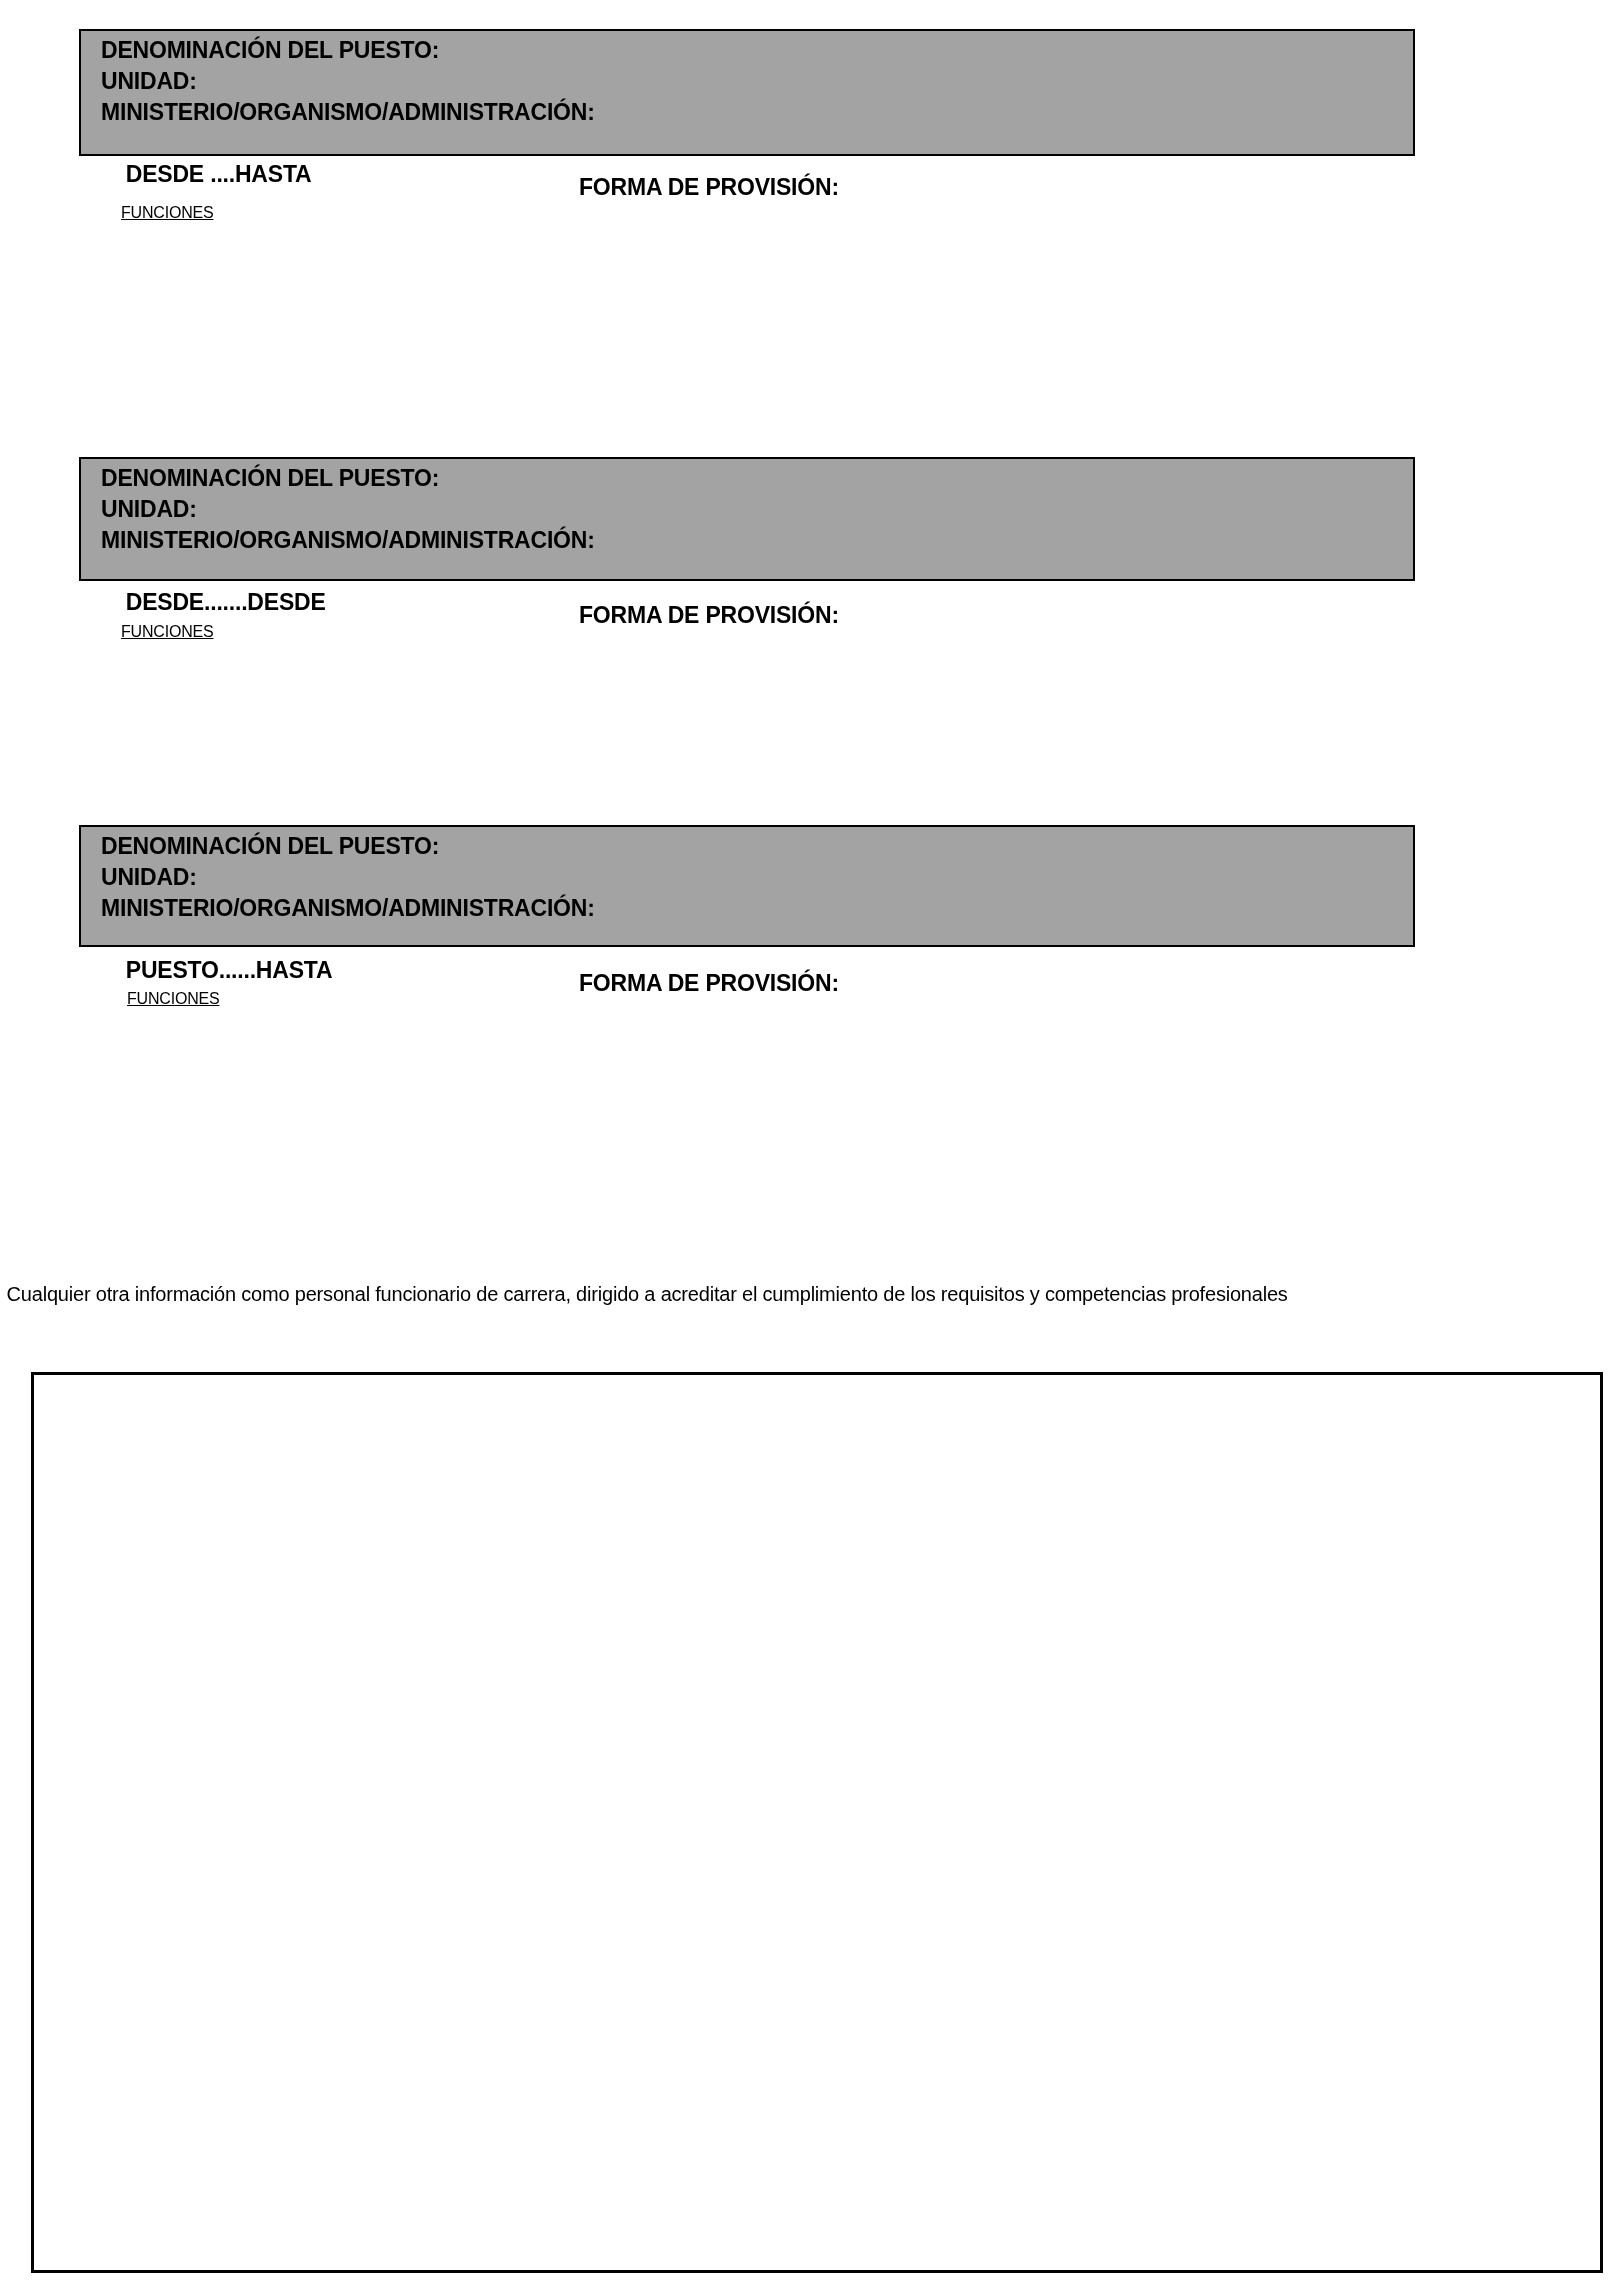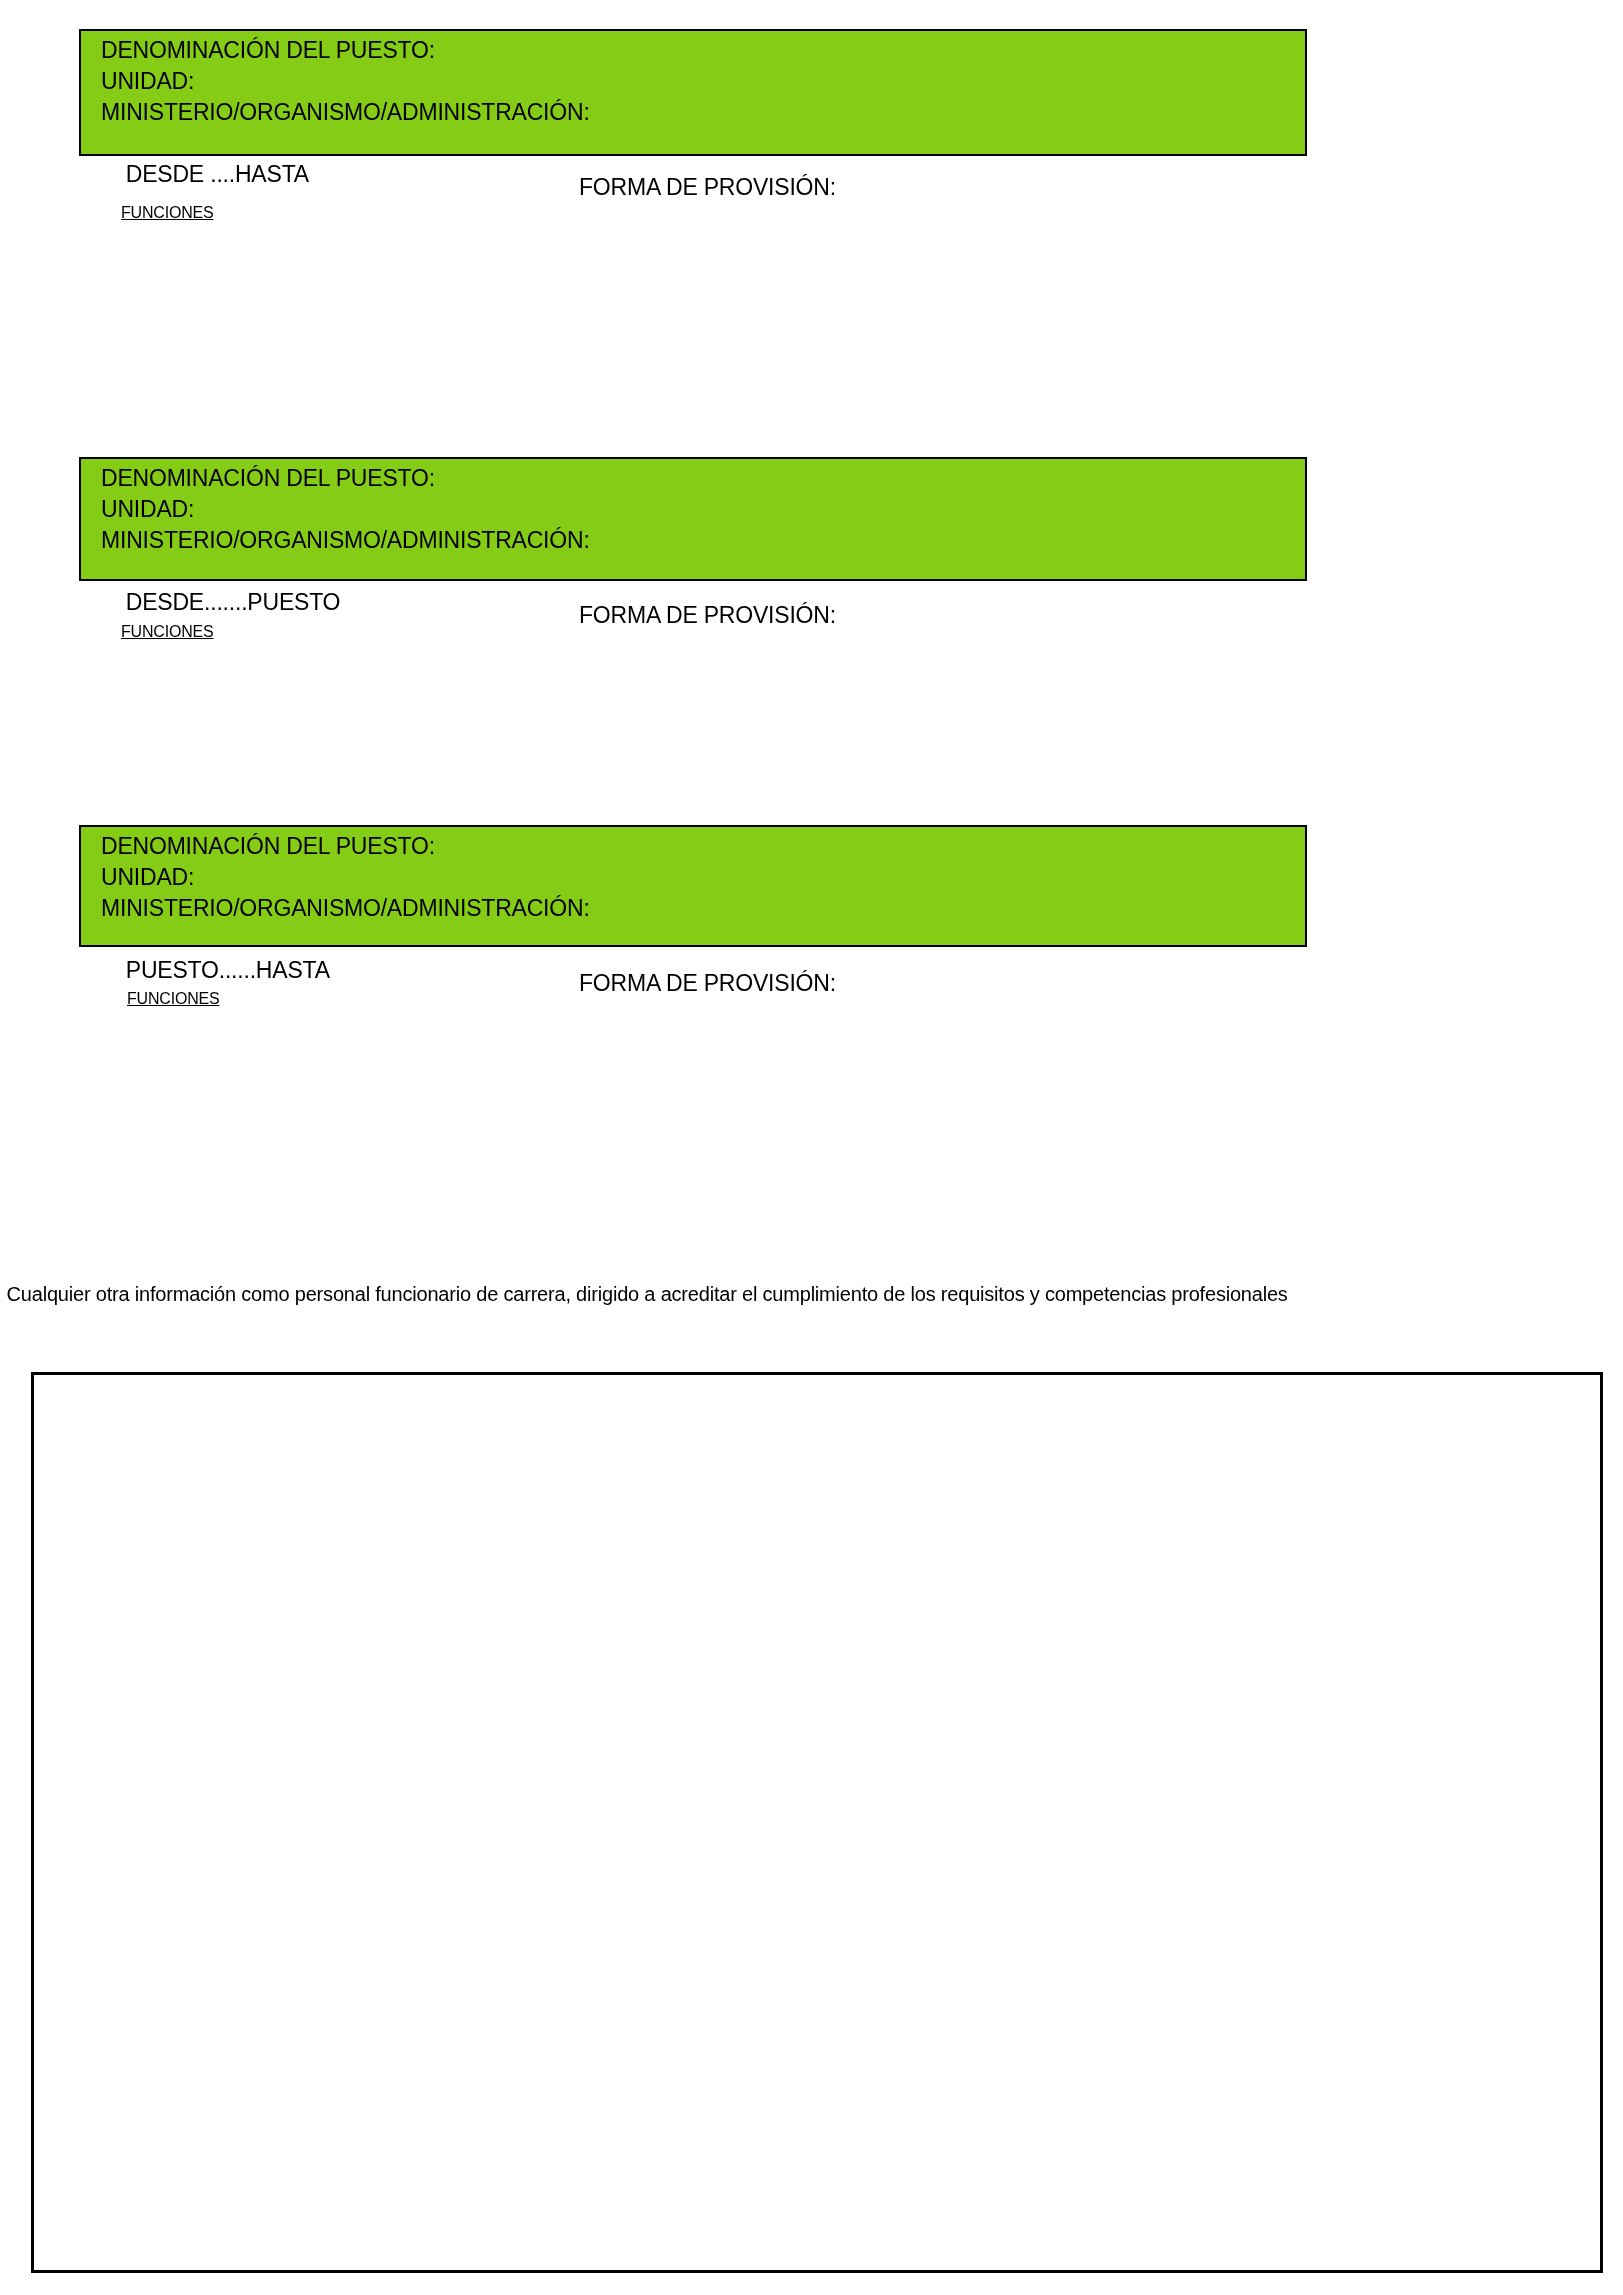--- a/index.html
+++ b/index.html
@@ -11,25 +11,26 @@
     position: relative;
     width: 1623px;
     height: 2295px;
     font-family: "Liberation Sans", sans-serif;
     color: #000000;
     overflow: hidden;
   }
   .pos-box {
     position: absolute;
     left: 79px;
-    width: 1228px;
+    width: 1336px;
     border: 2.5px solid #000000;
     box-sizing: border-box;
     padding: 4.1px 0 0 20px;
-    background: #84cc16;
+    background: #a3a3a3;
+    font-weight: bold;
   }
   .pos-box .line {
     font-size: 23px;
     line-height: 31px;
     white-space: pre;
     letter-spacing: -0.2px;
   }
   .line-period {
     position: relative;
   }
@@ -86,21 +87,21 @@
     <span class="forma-provision">FORMA DE PROVISIÓN:</span>
   </div>
 </div>
 <div class="funciones funciones-1">FUNCIONES</div>
 
 <div class="pos-box box-2">
   <div class="line">DENOMINACIÓN DEL PUESTO:</div>
   <div class="line">UNIDAD:</div>
   <div class="line">MINISTERIO/ORGANISMO/ADMINISTRACIÓN:</div>
   <div class="line line-period">
-    <span>DESDE.......PUESTO</span>
+    <span>DESDE.......DESDE</span>
     <span class="forma-provision">FORMA DE PROVISIÓN:</span>
   </div>
 </div>
 <div class="funciones funciones-2">FUNCIONES</div>
 
 <div class="pos-box box-3">
   <div class="line">DENOMINACIÓN DEL PUESTO:</div>
   <div class="line">UNIDAD:</div>
   <div class="line">MINISTERIO/ORGANISMO/ADMINISTRACIÓN:</div>
   <div class="line line-period">

